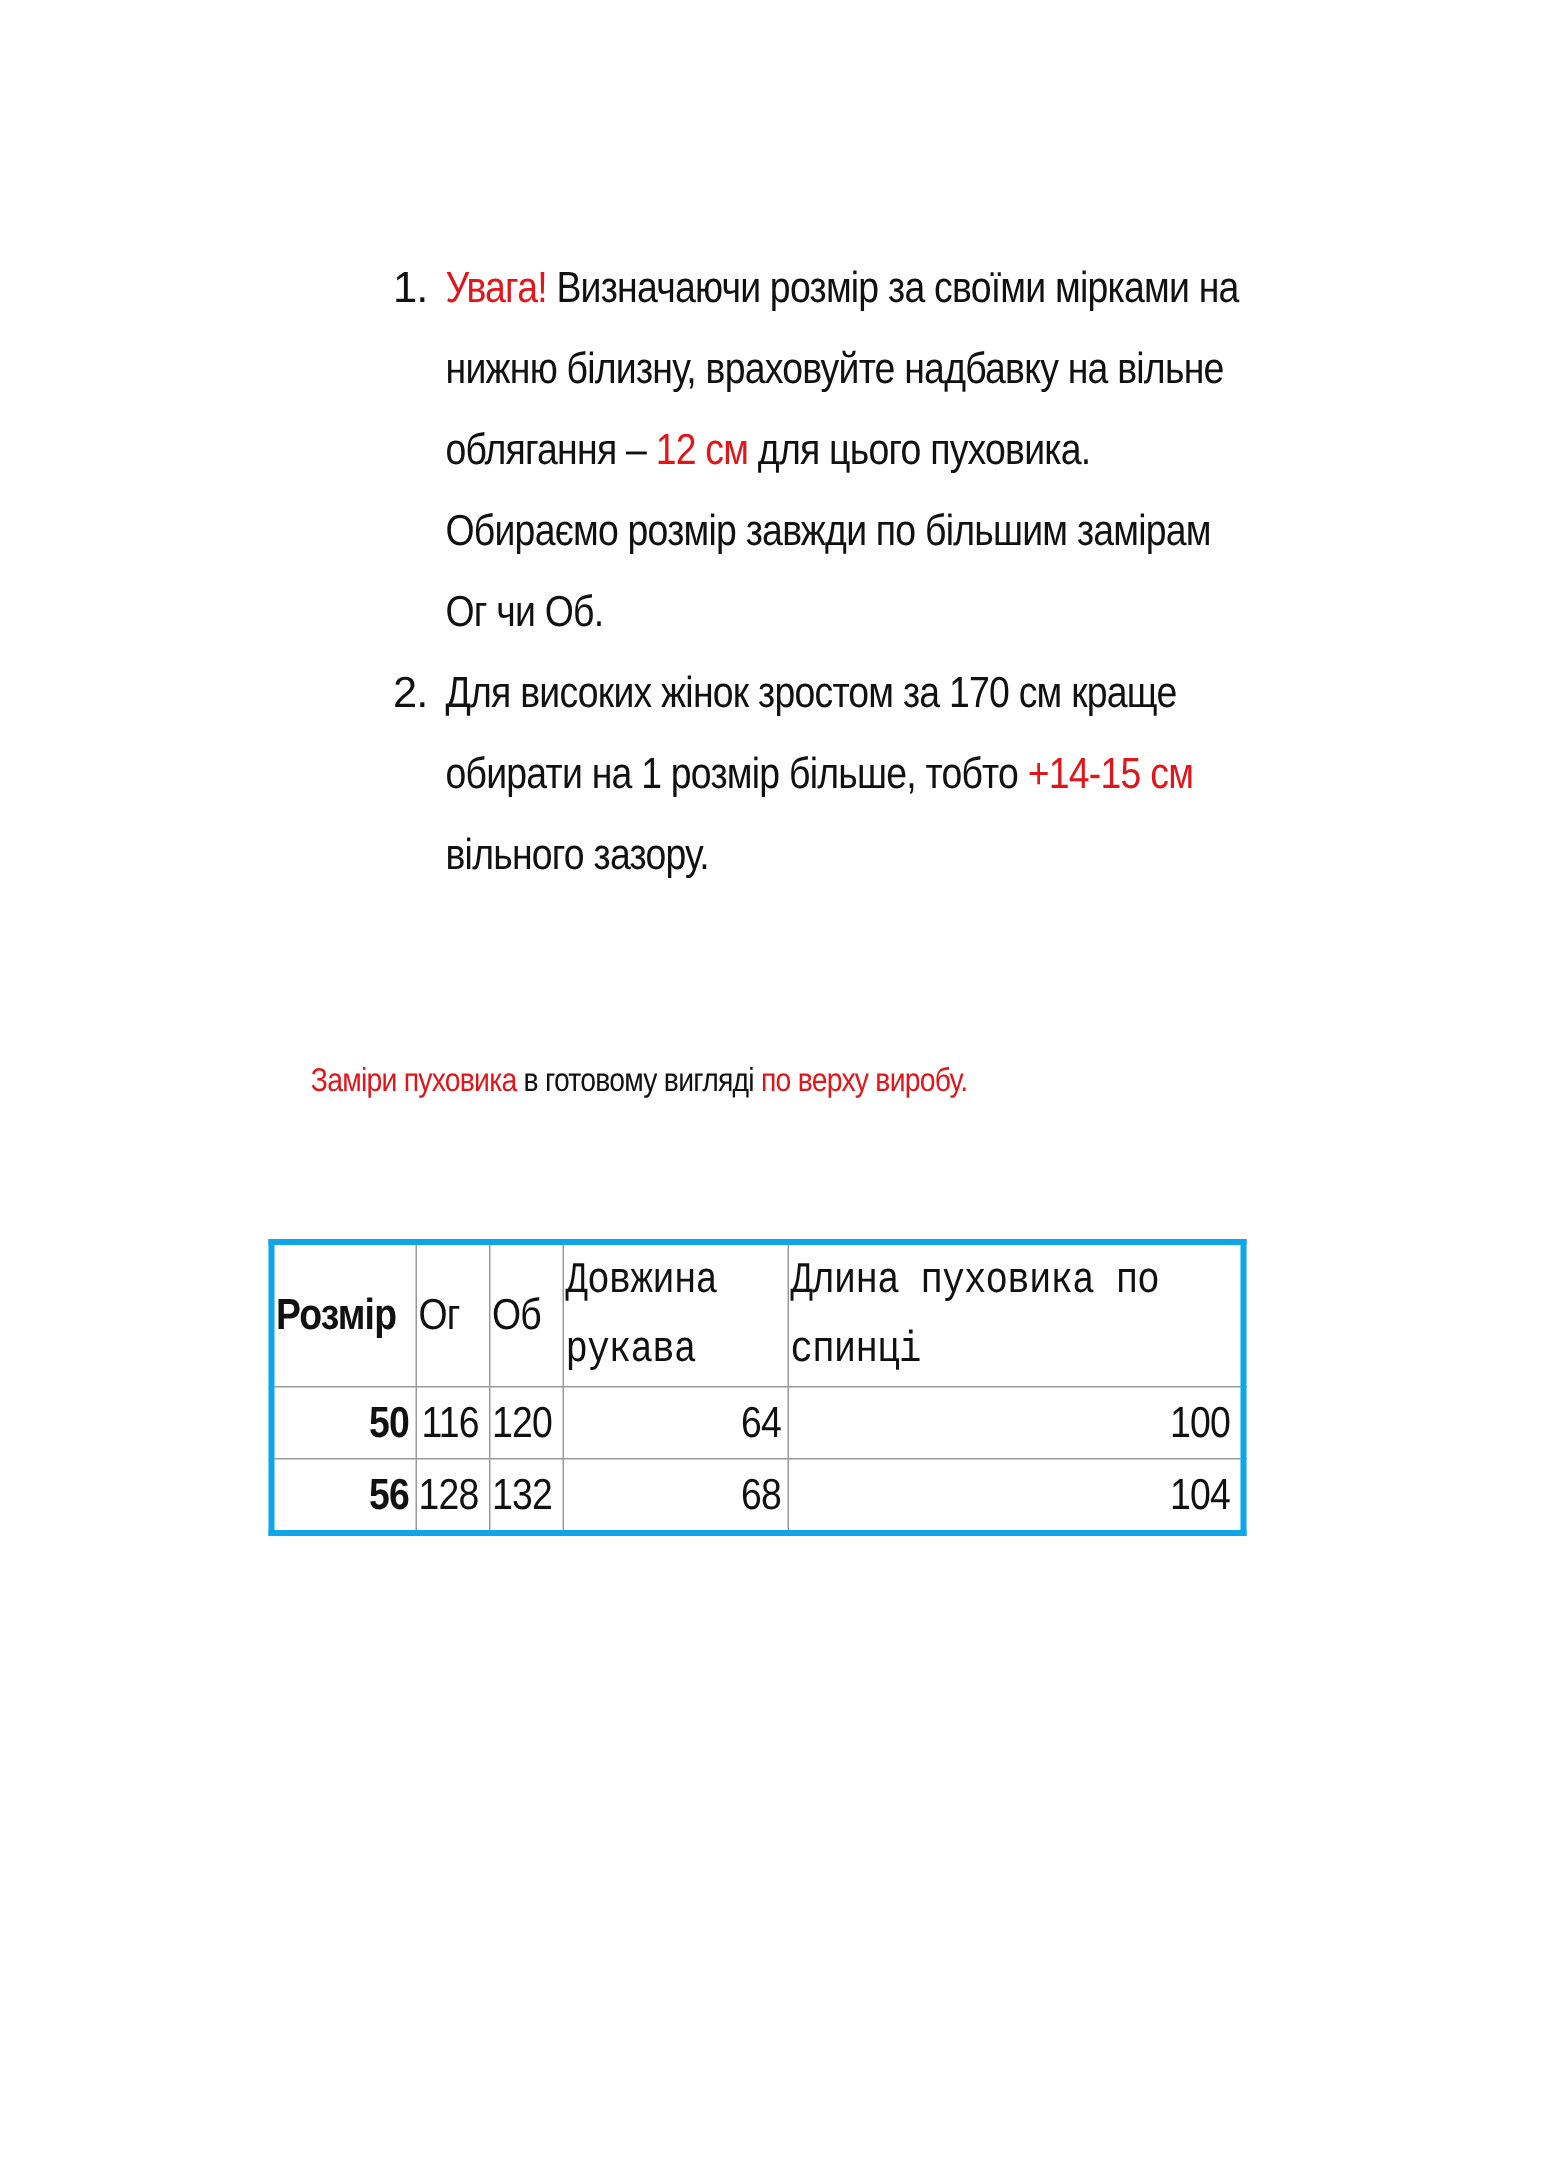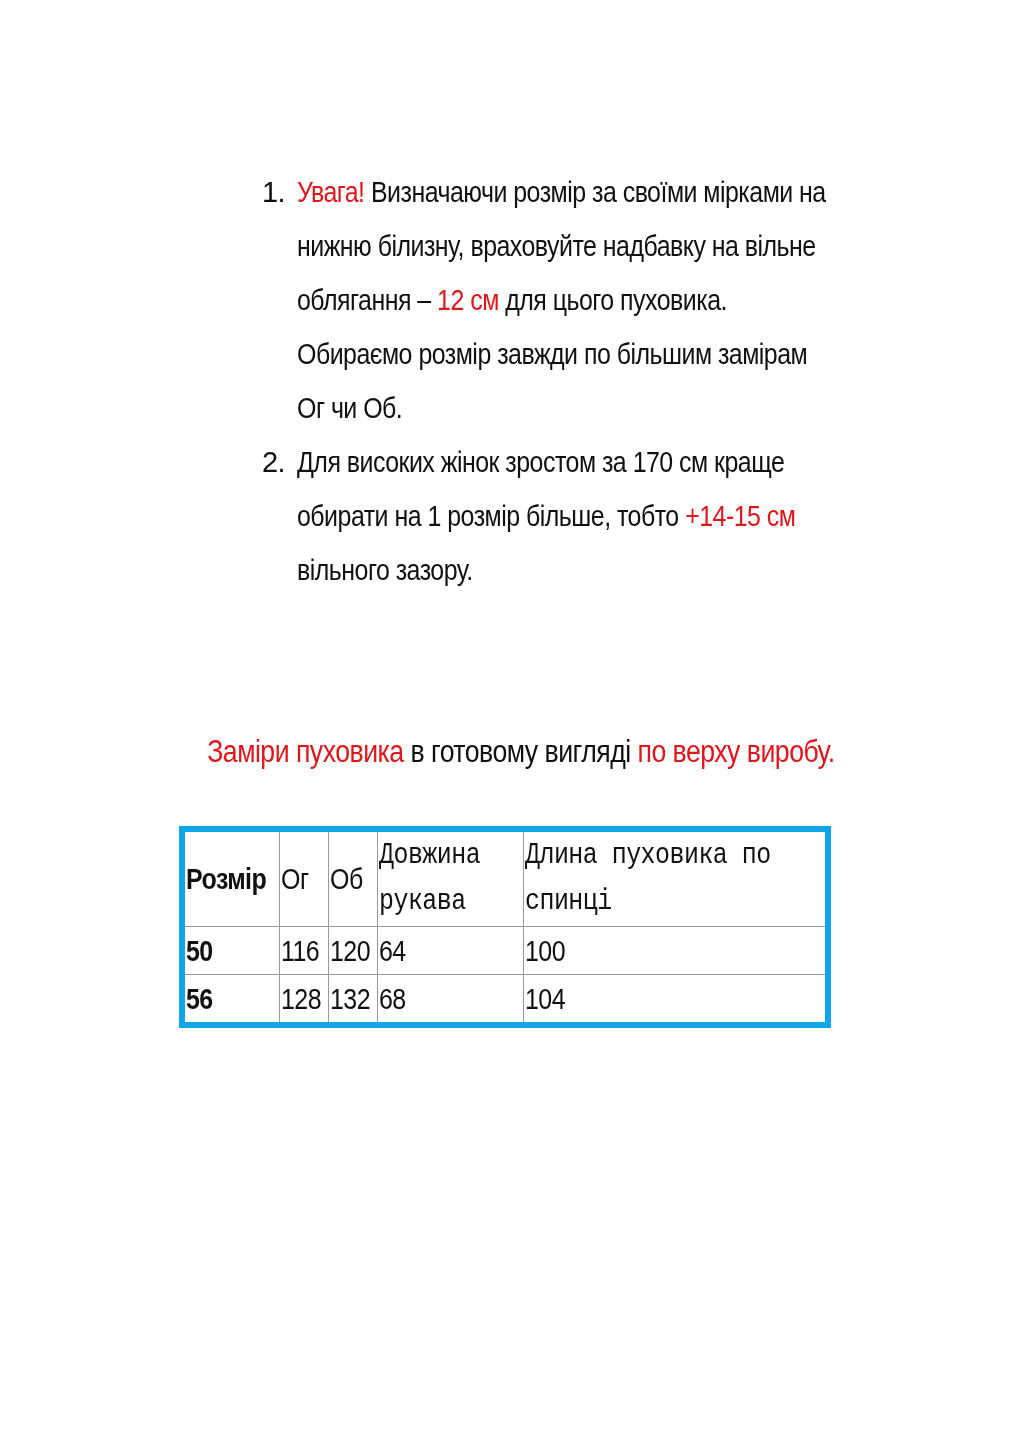--- a/index.html
+++ b/index.html
@@ -40,53 +40,54 @@
     }
     .text-stretch {
       display: inline-block;
       transform: scaleX(0.86);
       transform-origin: left top;
       width: 116%;
     }
     .para {
       position: absolute;
       left: 178px;
-      top: 693px;
+      top: 670px;
       width: 660px;
-      font-size: 31px;
+      font-size: 22px;
       line-height: 56px;
       letter-spacing: -0.6px;
       text-decoration: underline;
     }
     .para .indent { display: inline-block; width: 34px; }
     table.sizes {
       position: absolute;
       left: 179px;
       top: 826px;
       width: 652px;
       border-collapse: collapse;
-      border: 6px solid #0ea5e9;
+      border: 4px solid #0ea5e9;
       font-size: 29px;
       letter-spacing: -0.6px;
     }
     table.sizes th, table.sizes td {
       border: 1px solid #999999;
       padding: 0 0 0 1px;
       text-align: left;
       vertical-align: middle;
       font-weight: normal;
       white-space: nowrap;
     }
     table.sizes thead th {
       height: 94px;
       line-height: 46px;
     }
     table.sizes tbody td {
       height: 47px;
       line-height: 46px;
+      text-align: right;
     }
     table.sizes .wrap { white-space: normal; font-family: Liberation Mono, monospace; }
     table.sizes .bold { font-weight: bold; }
     .narrow {
       display: inline-block;
       transform: scaleX(0.86);
       transform-origin: left center;
     }
   </style>
 </head>

